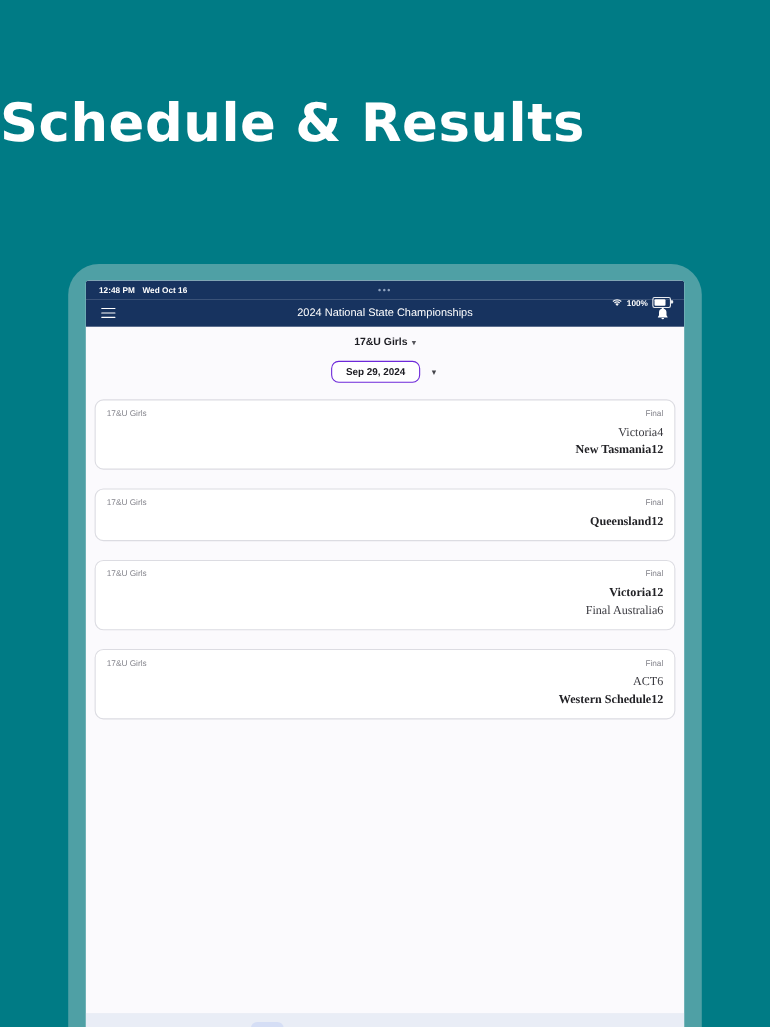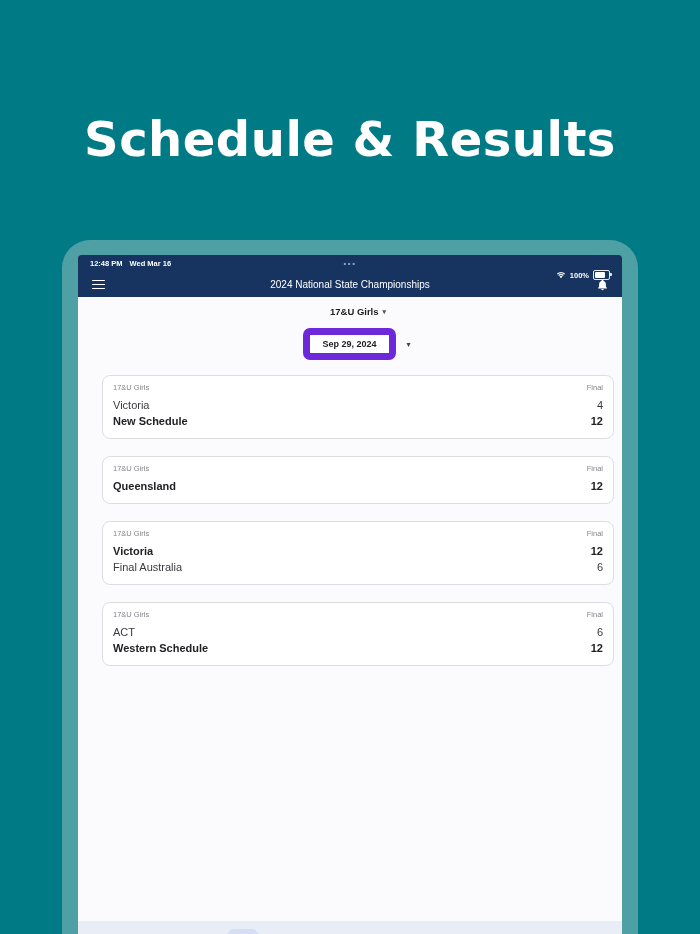--- a/index.html
+++ b/index.html
@@ -4,22 +4,21 @@
 <style>
   html,body{margin:0;padding:0;}
   body{
     width:700px;height:934px;overflow:hidden;position:relative;
     background:#007B85;
     font-family:"Liberation Sans",sans-serif;
     -webkit-font-smoothing:antialiased;
   }
   
   .page-title{
-    margin:0;padding-top:113px;
-    text-align:center;
+    margin:0;padding-top:86px;
     font-size:48px;line-height:1.1;font-weight:700;
     color:#ffffff;letter-spacing:.5px;
     font-family:"DejaVu Sans","Liberation Sans",sans-serif;
   }
   
   .tablet{
     position:absolute;left:62px;top:240px;
     width:576px;height:800px;
     background:#4FA0A5;
     border-radius:28px;
@@ -58,45 +57,45 @@
     padding:0 14px;
   }
   .hamburger{width:13px;cursor:pointer;display:flex;flex-direction:column;gap:2.5px;z-index:1;}
   .hamburger span{display:block;height:1.6px;background:#fff;border-radius:1px;}
   .nav-title{
     position:absolute;left:0;right:0;text-align:center;
     font-size:10px;font-weight:400;color:#fff;pointer-events:none;
   }
   .bell{z-index:1;cursor:pointer;display:flex;align-items:center;}
   
-  .content{position:relative;padding-left:16px;}
+  .content{position:relative;}
   .division-select{
     margin-top:9px;display:flex;justify-content:center;align-items:center;gap:4px;
     font-size:9.5px;font-weight:700;color:#1d1d23;cursor:pointer;
   }
   .division-select .caret{font-size:7px;color:#55555c;}
   .date-row{margin-top:11px;display:flex;justify-content:center;align-items:center;gap:9px;}
   .date-btn{
-    background:#fff;border:7px solid #6d28d9;border-radius:7px;
+    background:#fff;border:1px solid #6d28d9;border-radius:7px;
     padding:4px 12px;font-size:9px;font-weight:700;color:#1d1d23;
     font-family:"Liberation Sans",sans-serif;cursor:pointer;
   }
   .date-caret{
     background:none;border:none;font-size:8px;color:#44444a;cursor:pointer;
     padding:2px;font-family:"Liberation Sans",sans-serif;
   }
   .games{margin:15px 8px 0;display:flex;flex-direction:column;gap:17px;}
   .game-card{
     background:#ffffff;border:1px solid #dcdce2;border-radius:8px;
     padding:7px 10px 9px;cursor:pointer;
   }
   .meta-row{display:flex;justify-content:space-between;
     font-size:7.5px;color:#84848c;margin-bottom:5px;}
-  .team-row{display:flex;justify-content:space-between;align-items:center;
-    font-size:11px;line-height:16px;color:#3a3a40;font-weight:500;}
+  .team-row{display:flex;justify-content:flex-end;align-items:center;
+    font-size:11px;line-height:16px;color:#3a3a40;font-weight:500;font-family:Liberation Serif, serif;}
   .team-row.bold, .team-row .bold{font-weight:700;color:#222226;}
   .bold{font-weight:700;color:#222226;}
   
   .bottombar{
     position:absolute;left:0;right:0;top:666px;height:120px;
     background:#E9EDF6;
   }
   .pill{
     position:absolute;left:150px;top:8px;width:30px;height:12px;
     border-radius:6px;background:#D5DEF5;
@@ -106,21 +105,21 @@
 <body>
 
 <h1 class="page-title">Schedule &amp; Results</h1>
 
 <div class="tablet">
   <div class="screen">
 
     <div class="statusbar">
       <div class="sb-left">
         <span>12:48 PM</span>
-        <span>Wed Mar 16</span>
+        <span>Wed Oct 16</span>
       </div>
       <div class="sb-center">•••</div>
       <div class="sb-right">
         <span style="display:flex;align-items:center;">
           <svg width="10" height="8" viewBox="0 0 10 8">
               <path d="M5 7.2 L3.4 5.4 a2.4 2.4 0 0 1 3.2 0 Z M2.2 4.1 a4.2 4.2 0 0 1 5.6 0 L7 5 a3 3 0 0 0 -4 0 Z M.8 2.7 a6.2 6.2 0 0 1 8.4 0 l-.8.9 a5 5 0 0 0 -6.8 0 Z" fill="#ffffff" opacity="0.95"></path>
             </svg>
         </span>
         <span>100%</span>
         <span class="batt"></span>
@@ -157,21 +156,21 @@
         <div class="game-card">
           <div class="meta-row">
             <span>17&amp;U Girls</span>
             <span>Final</span>
           </div>
           <div class="team-row">
             <span>Victoria</span>
             <span>4</span>
           </div>
           <div class="team-row">
-            <span class="bold">New Schedule</span>
+            <span class="bold">New Tasmania</span>
             <span class="bold">12</span>
           </div>
         </div>
 
         <div class="game-card">
           <div class="meta-row">
             <span>17&amp;U Girls</span>
             <span>Final</span>
           </div>
           <div class="team-row">

